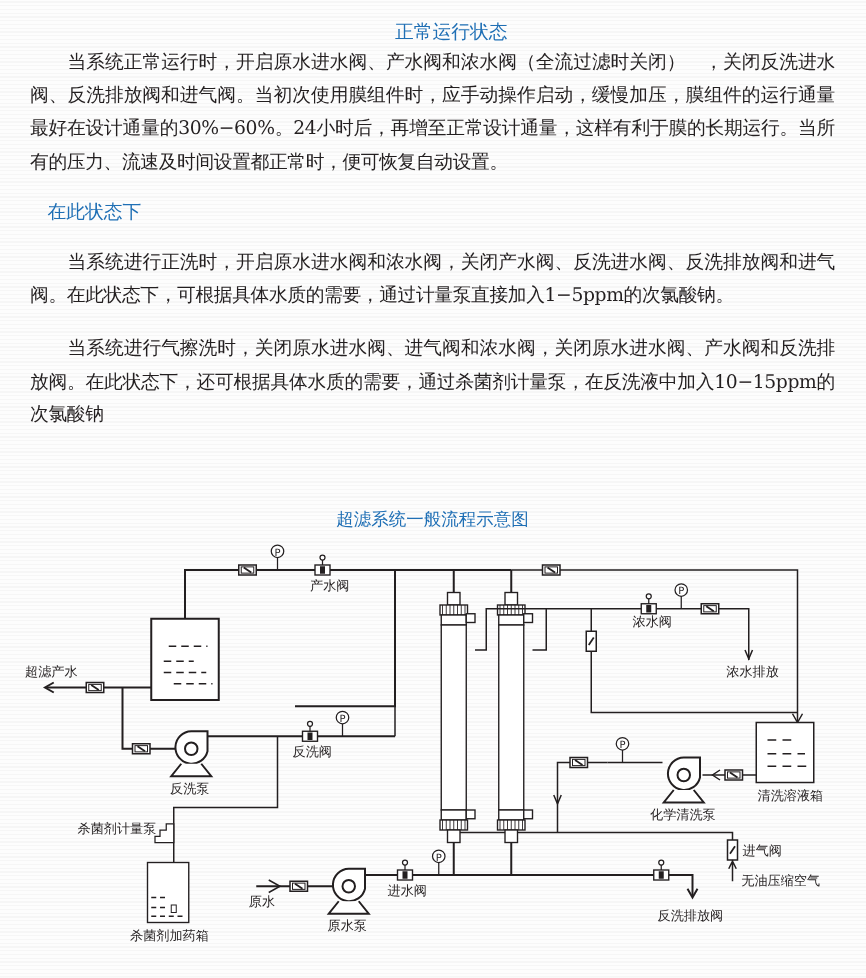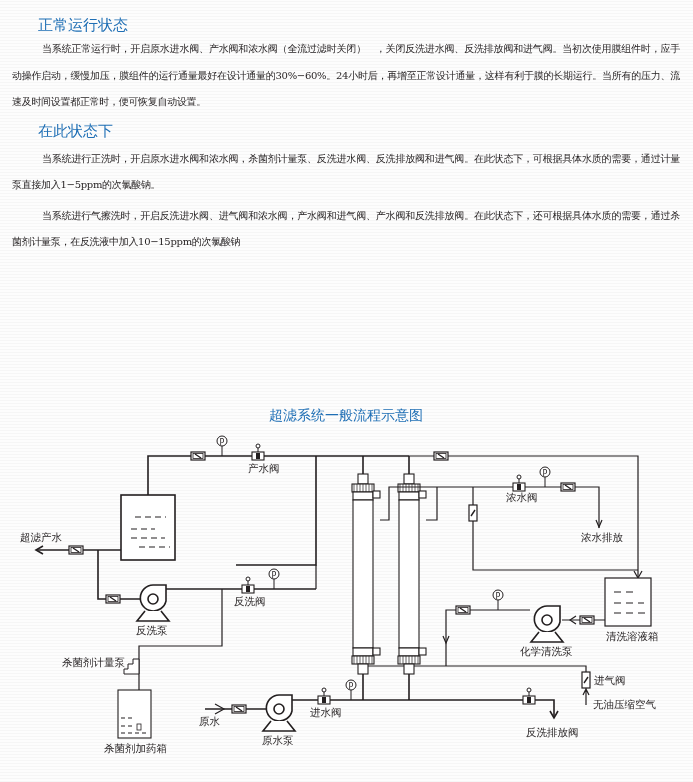--- a/index.html
+++ b/index.html
@@ -11,41 +11,41 @@
     color: #231f20;
     position: relative;
   }
   .doc { position: absolute; left: 8px; top: 14px; width: 676px; }
   .heading {
     color: #1f6fb5; font-size: 15px; line-height: 22px;
     padding-left: 30px; margin: 0; font-weight: normal;
     font-family: "DejaVu Sans", "Liberation Sans", sans-serif;
   }
   .para {
-    font-size: 10px; line-height: 26.5px; margin: 4px;
+    font-size: 15px; line-height: 26.5px; margin: 16px;
     text-indent: 30px; text-align: justify; letter-spacing: -0.3px;
   }
-  #h1 { margin-top: 0; }
+  #h1 { margin-top: 0; text-align: center; }
   #p1 { margin-top: 0px; }
   #h2 { margin-top: 2px; }
   .diagram { position: absolute; left: 0; top: 395px; width: 693px; height: 387px; }
   .diagram text { font-family: "DejaVu Sans", "Liberation Sans", sans-serif; font-size: 10.5px; fill: #231f20; }
   .diagram .title { font-size: 14px; fill: #1f6fb5; }
   .pipe { stroke: #231f20; stroke-width: 1.6; fill: none; }
   .thin { stroke: #231f20; stroke-width: 1.2; fill: none; }
 </style>
 </head>
 <body>
 
 <div class="doc">
   <h3 class="heading" id="h1">正常运行状态</h3>
   <p class="para" id="p1">当系统正常运行时，开启原水进水阀、产水阀和浓水阀（全流过滤时关闭）　，关闭反洗进水阀、反洗排放阀和进气阀。当初次使用膜组件时，应手动操作启动，缓慢加压，膜组件的运行通量最好在设计通量的30%−60%。24小时后，再增至正常设计通量，这样有利于膜的长期运行。当所有的压力、流速及时间设置都正常时，便可恢复自动设置。</p>
   <h3 class="heading" id="h2">在此状态下</h3>
-  <p class="para">当系统进行正洗时，开启原水进水阀和浓水阀，杀菌剂计量泵、反洗进水阀、反洗排放阀和进气阀。在此状态下，可根据具体水质的需要，通过计量泵直接加入1−5ppm的次氯酸钠。</p>
-  <p class="para">当系统进行气擦洗时，开启反洗进水阀、进气阀和浓水阀，产水阀和进气阀、产水阀和反洗排放阀。在此状态下，还可根据具体水质的需要，通过杀菌剂计量泵，在反洗液中加入10−15ppm的次氯酸钠</p>
+  <p class="para">当系统进行正洗时，开启原水进水阀和浓水阀，关闭产水阀、反洗进水阀、反洗排放阀和进气阀。在此状态下，可根据具体水质的需要，通过计量泵直接加入1−5ppm的次氯酸钠。</p>
+  <p class="para">当系统进行气擦洗时，关闭原水进水阀、进气阀和浓水阀，关闭原水进水阀、产水阀和反洗排放阀。在此状态下，还可根据具体水质的需要，通过杀菌剂计量泵，在反洗液中加入10−15ppm的次氯酸钠</p>
 </div>
 
 <svg class="diagram" viewBox="0 395 693 387" xmlns="http://www.w3.org/2000/svg">
   <defs>
 
     <g id="fm">
       <rect x="-7" y="-4" width="14" height="8" fill="#fff" stroke="#231f20" stroke-width="1.2"></rect>
       <rect x="-5" y="-2.5" width="10" height="5" fill="none" stroke="#231f20" stroke-width="0.8"></rect>
       <path d="M-3,-2 L3,2" stroke="#231f20" stroke-width="1.4"></path>
     </g>

